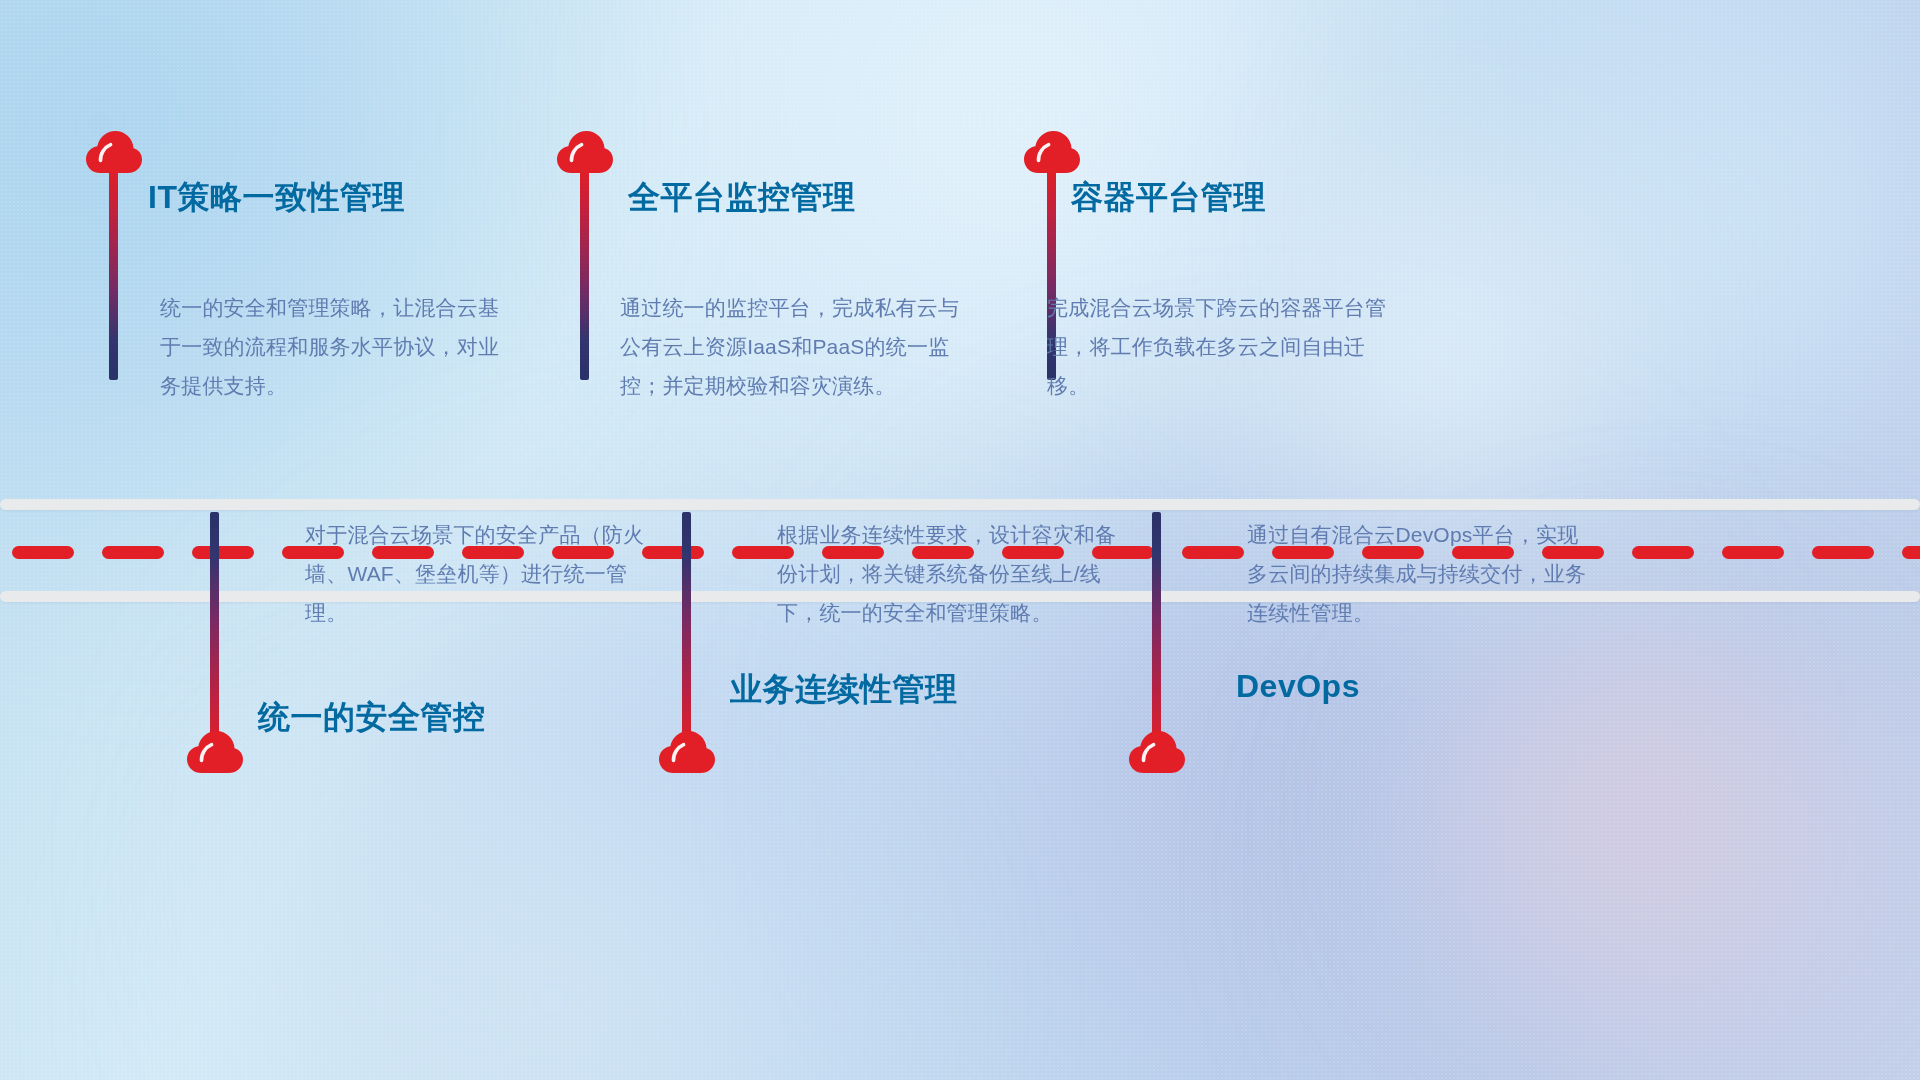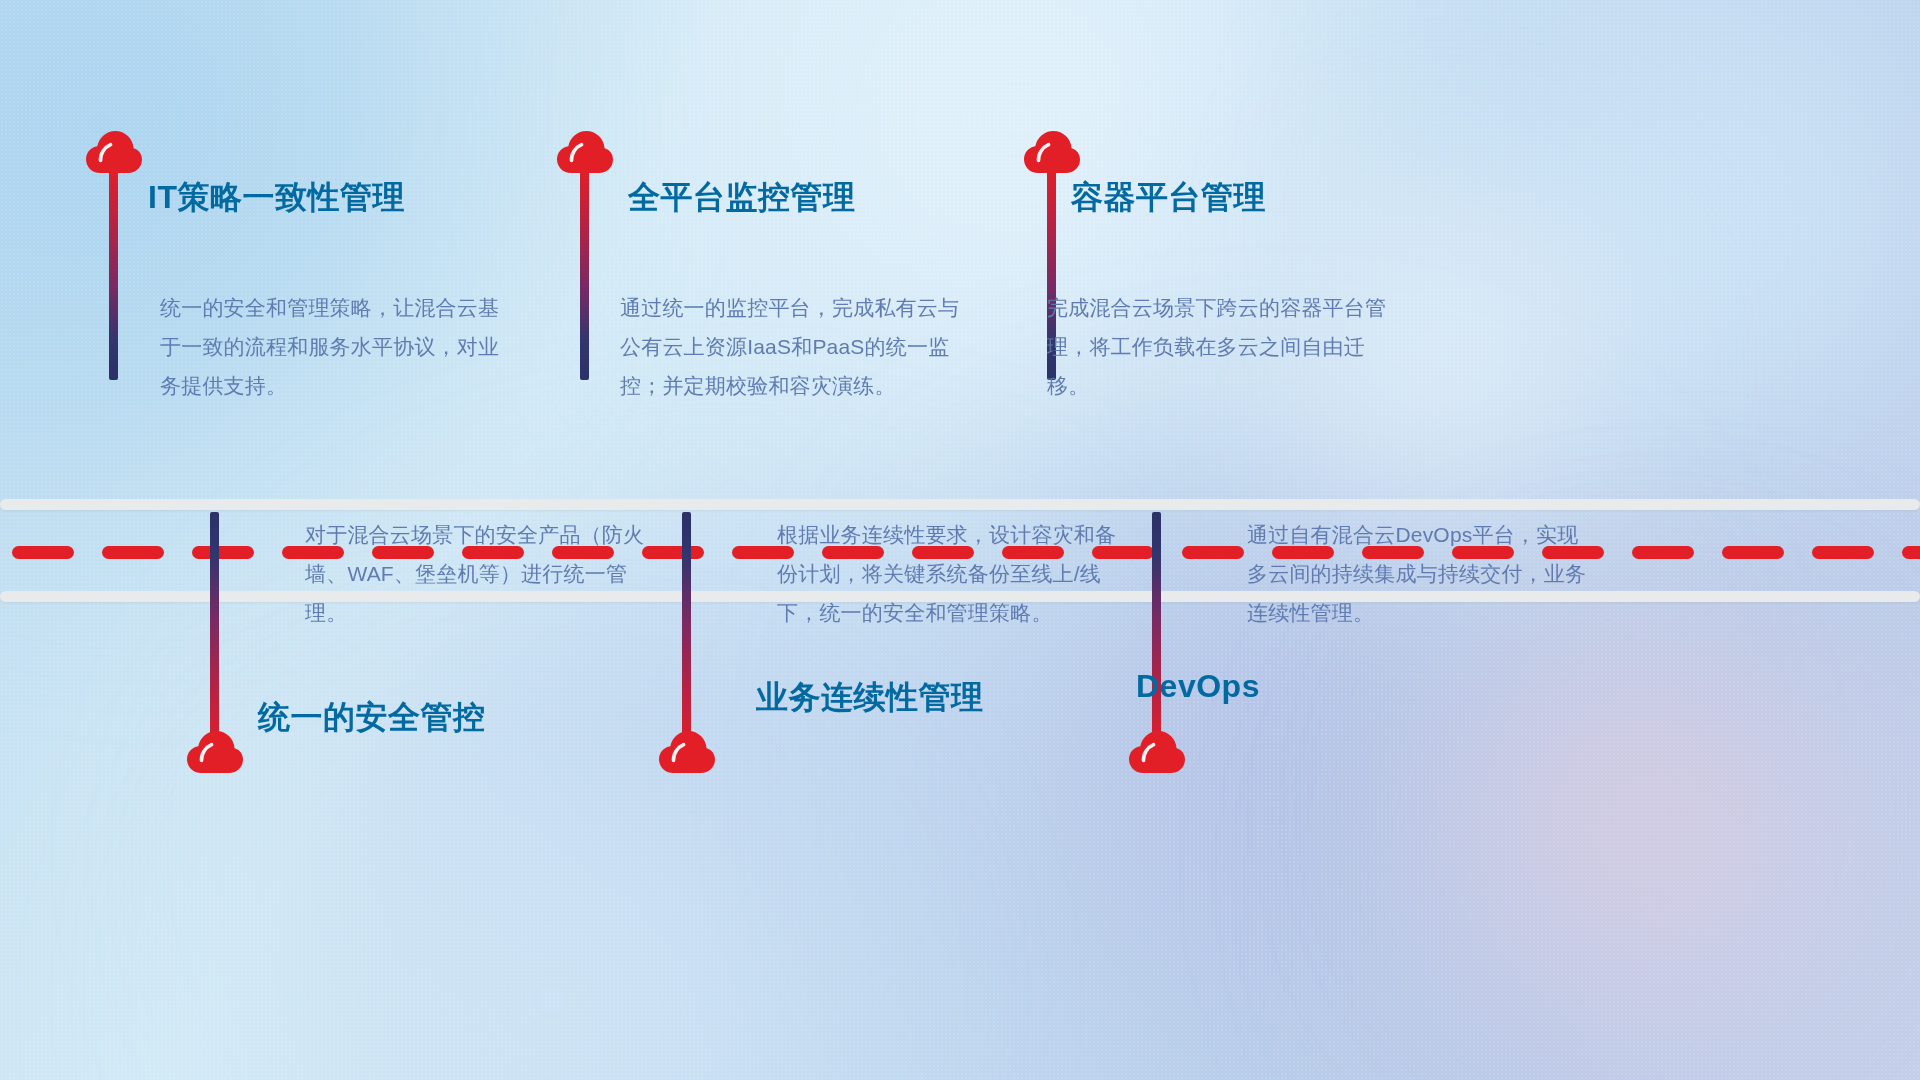--- a/index.html
+++ b/index.html
@@ -189,26 +189,26 @@
 
 <div class="col bot" style="left:0;top:0;">
   <span class="stem stem-up" style="left:682px;"></span>
   <span class="marker" style="left:658px;">
     <svg class="cloud" viewBox="0 0 58 44">
       <path d="M15.5 43 C6.6 43 1 36.6 1 29.2 C1 22.4 6 17 12.3 16.2 C14.2 7.2 21.6 1 30.4 1 C40.1 1 48 8.6 48.6 18.2 C53.7 19.6 57 24 57 29.4 C57 36.8 51.3 43 42.6 43 Z" fill="#e21f26"></path>
       <path d="M15.5 30.5 C15.2 23.6 19.4 17.2 25.6 14.6" fill="none" stroke="#ffffff" stroke-width="3.6" stroke-linecap="round" opacity=".95"></path>
     </svg>
   </span>
   <div class="body-text" style="left:730px;width:352px;">根据业务连续性要求，设计容灾和备份计划，将关键系统备份至线上/线下，统一的安全和管理策略。</div>
-  <div class="title" style="left:756px;margin-top:8px;">业务连续性管理</div>
+  <div class="title" style="left:730px;">业务连续性管理</div>
 </div>
 
 <div class="col bot" style="left:0;top:0;">
   <span class="stem stem-up" style="left:1152px;"></span>
   <span class="marker" style="left:1128px;">
     <svg class="cloud" viewBox="0 0 58 44">
       <path d="M15.5 43 C6.6 43 1 36.6 1 29.2 C1 22.4 6 17 12.3 16.2 C14.2 7.2 21.6 1 30.4 1 C40.1 1 48 8.6 48.6 18.2 C53.7 19.6 57 24 57 29.4 C57 36.8 51.3 43 42.6 43 Z" fill="#e21f26"></path>
       <path d="M15.5 30.5 C15.2 23.6 19.4 17.2 25.6 14.6" fill="none" stroke="#ffffff" stroke-width="3.6" stroke-linecap="round" opacity=".95"></path>
     </svg>
   </span>
   <div class="body-text" style="left:1200px;width:352px;">通过自有混合云DevOps平台，实现多云间的持续集成与持续交付，业务连续性管理。</div>
-  <div class="title" style="left:1136px;">DevOps</div>
+  <div class="title" style="left:1236px;">DevOps</div>
 </div>
 
 </body></html>

